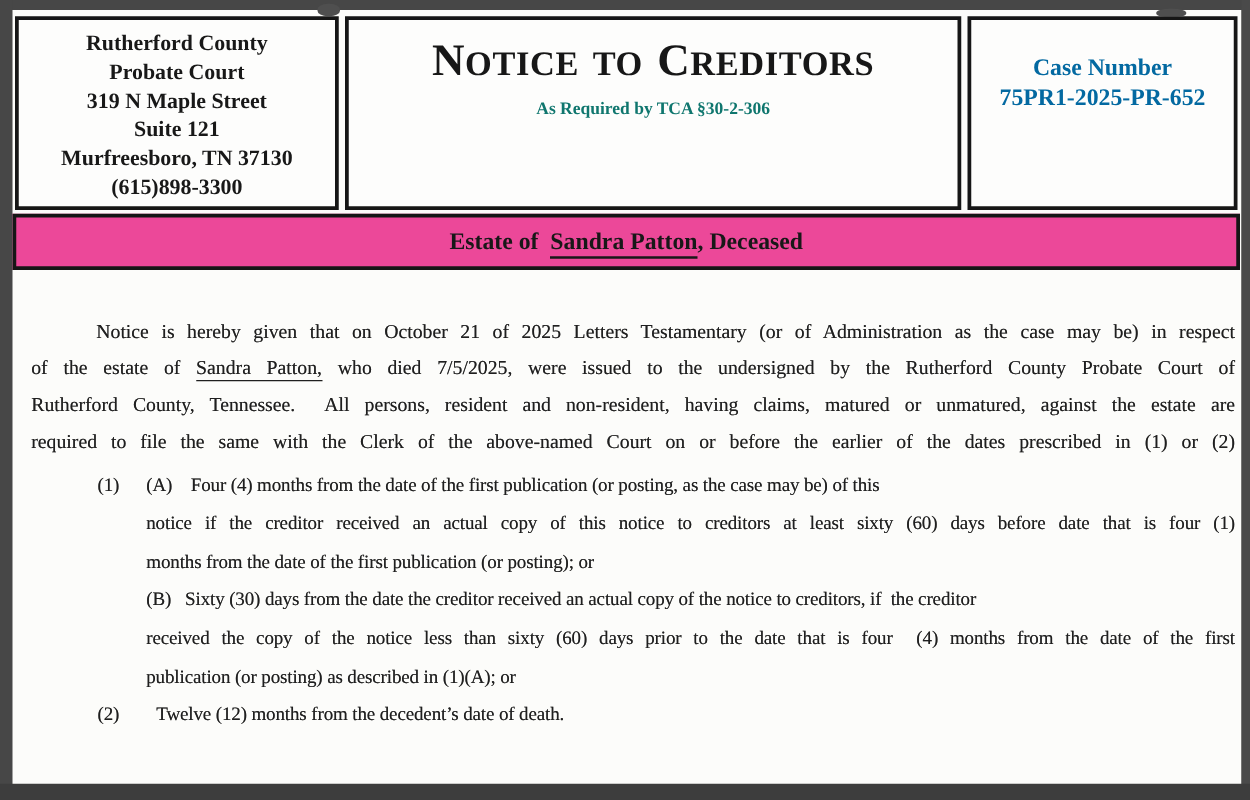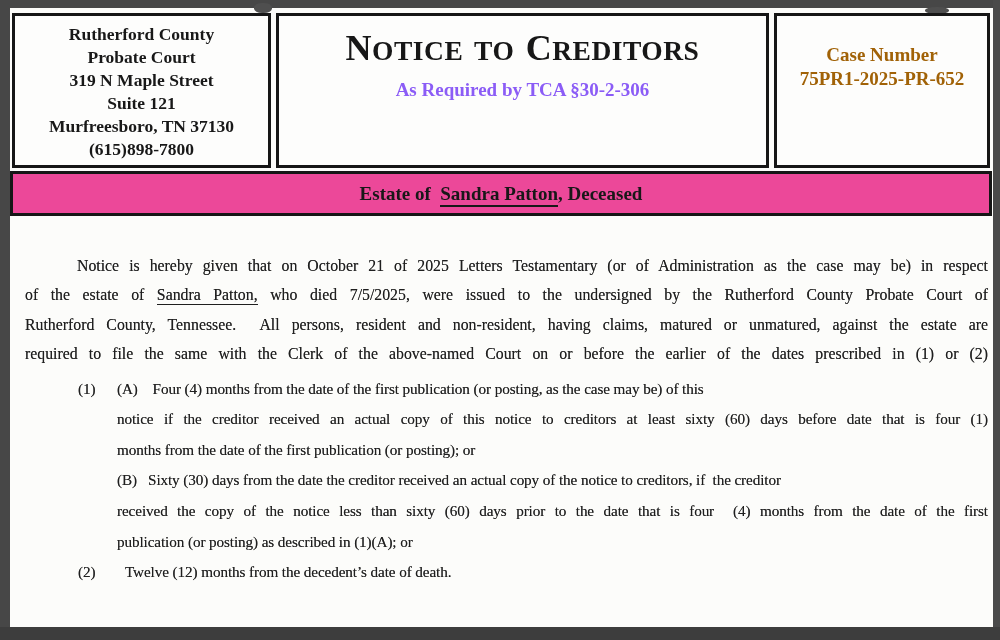--- a/index.html
+++ b/index.html
@@ -25,23 +25,23 @@
   .hbox { position: absolute; border: 3px solid #161616; background: #fdfdfc; }
   .court-box { left: 12px; top: 13px; width: 259px; height: 155px; padding-top: 7px; }
   .court-address {
     white-space: pre-line; text-align: center;
     font-weight: bold; font-size: 17.5px; line-height: 23px; color: #181818;
   }
   .title-box { left: 276px; top: 13px; width: 493px; height: 155px; text-align: center; padding-top: 11px; }
   .notice-title { font-weight: bold; color: #171717; letter-spacing: 0.5px; word-spacing: 4px; line-height: 42px; white-space: pre; }
   .notice-title .big { font-size: 36px; }
   .notice-title .sm  { font-size: 27.5px; }
-  .notice-subtitle { font-weight: bold; font-size: 19px; margin-top: 3px; color: #8b5cf6; }
+  .notice-subtitle { font-weight: bold; font-size: 14px; margin-top: 3px; color: #0f766e; }
   .case-box { left: 774px; top: 13px; width: 216px; height: 155px; padding-top: 27px; text-align: center; }
-  .case-label, .case-number { font-weight: bold; font-size: 19px; line-height: 23.5px; color: #a16207; }
+  .case-label, .case-number { font-weight: bold; font-size: 19px; line-height: 23.5px; color: #0369a1; }
 
   .estate-bar {
     position: absolute; left: 10px; top: 171px; width: 982px; height: 45px;
     border: 3px solid #161616; background: #ec4899;
     display: flex; align-items: center; justify-content: center;
   }
   .estate-text { font-weight: bold; font-size: 19px; white-space: pre; color: #181818; }
   .estate-name { border-bottom: 2px solid #181818; padding-bottom: 1px; }
 
   .body-section {
@@ -72,21 +72,21 @@
   <div class="frame frame-bottom"></div>
   <div class="smudge smudge-a"></div>
   <div class="smudge smudge-b"></div>
 
   <div class="hbox court-box">
     <div class="court-address">Rutherford County
 Probate Court
 319 N Maple Street
 Suite 121
 Murfreesboro, TN  37130
-(615)898-7800</div>
+(615)898-3300</div>
   </div>
 
   <div class="hbox title-box">
     <div class="notice-title"><span class="big">N</span><span class="sm">OTICE TO </span><span class="big">C</span><span class="sm">REDITORS</span></div>
     <div class="notice-subtitle">As Required by TCA §30-2-306</div>
   </div>
 
   <div class="hbox case-box">
     <div class="case-label">Case Number</div>
     <div class="case-number">75PR1-2025-PR-652</div>

